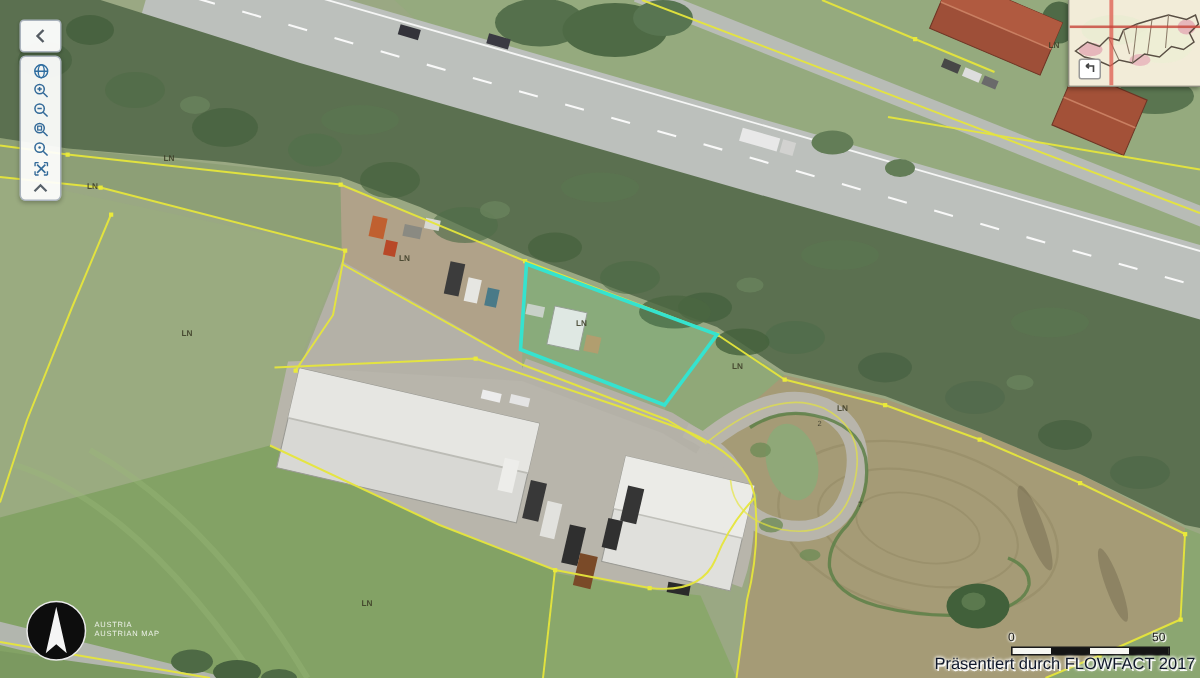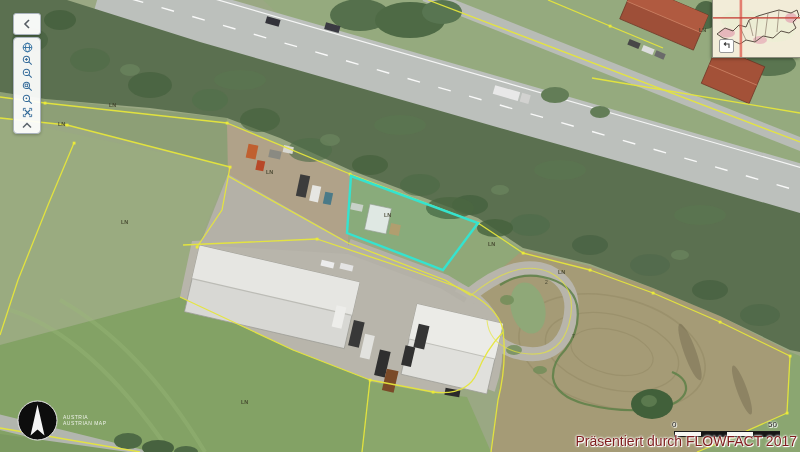--- a/index.html
+++ b/index.html
@@ -37,21 +37,21 @@
   
   .scalebar{position:absolute;left:674px;top:420px;width:110px;height:18px;}
   .sb-bar{position:absolute;left:0;top:11px;width:104px;height:4px;
     border:1px solid #1a1a1a;
     background:linear-gradient(90deg,#f7f7f2 0 26px,#151515 26px 52px,#f7f7f2 52px 78px,#151515 78px 104px);}
   .sb-lab{position:absolute;top:0;font-size:8px;color:#1d1d1d;
     text-shadow:0 0 2px #fff,0 0 2px #fff,1px 1px 0 rgba(255,255,255,.9);}
   .sb-0{left:-2px;} .sb-end{left:94px;}
 
   
-  .attribution{position:absolute;right:3px;bottom:3px;font-size:14px;color:#7f1d1d;
+  .attribution{position:absolute;right:3px;bottom:3px;font-size:11px;color:#0f172a;
     text-shadow:0 0 2px #fff,0 0 2px #fff,0 0 3px #fff,1px 1px 0 rgba(255,255,255,.95);}
 
   .ln-label{font-size:5.5px;font-weight:bold;fill:#3c3c26;opacity:.85;}
   .mark-label{font-size:5px;fill:#2f2f22;opacity:.8;}
 </style>
 </head>
 <body>
 
 <div class="stage">
 

